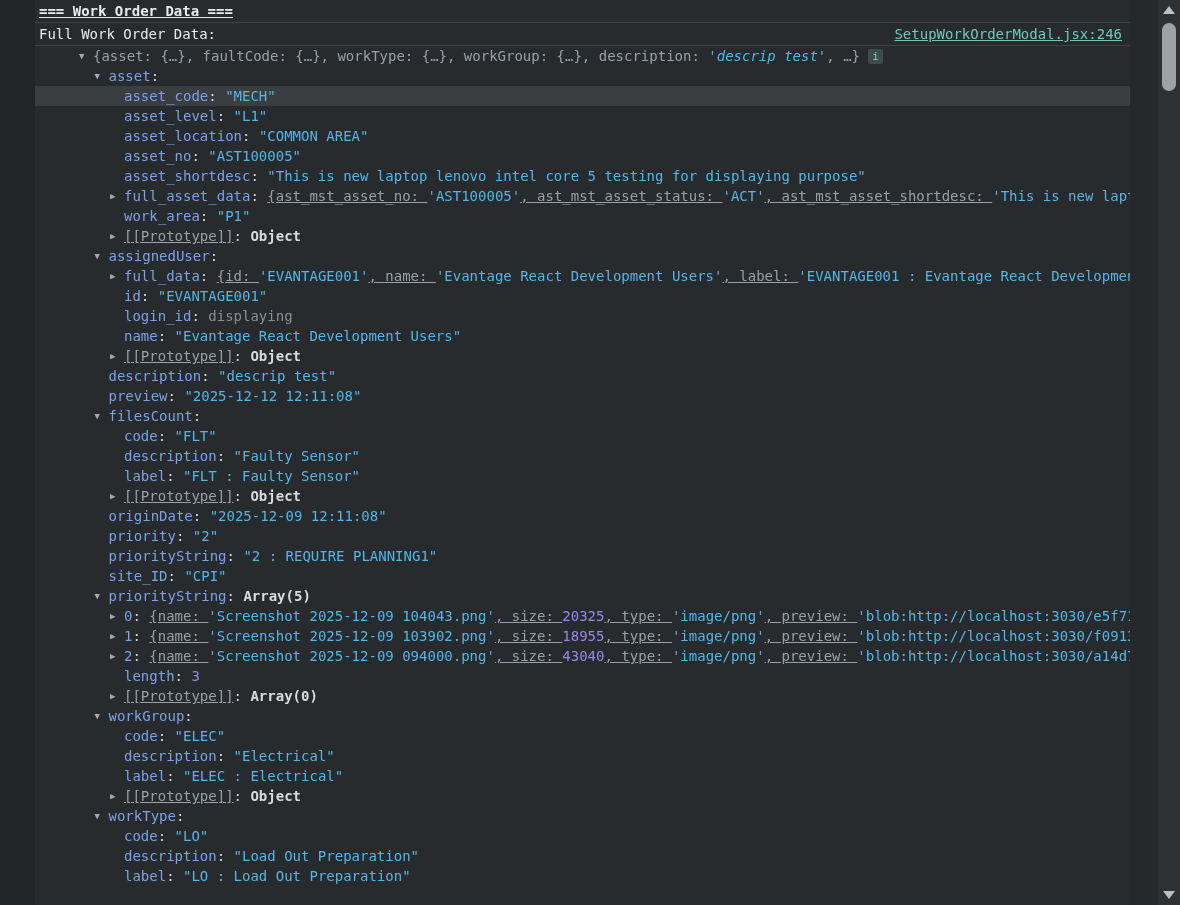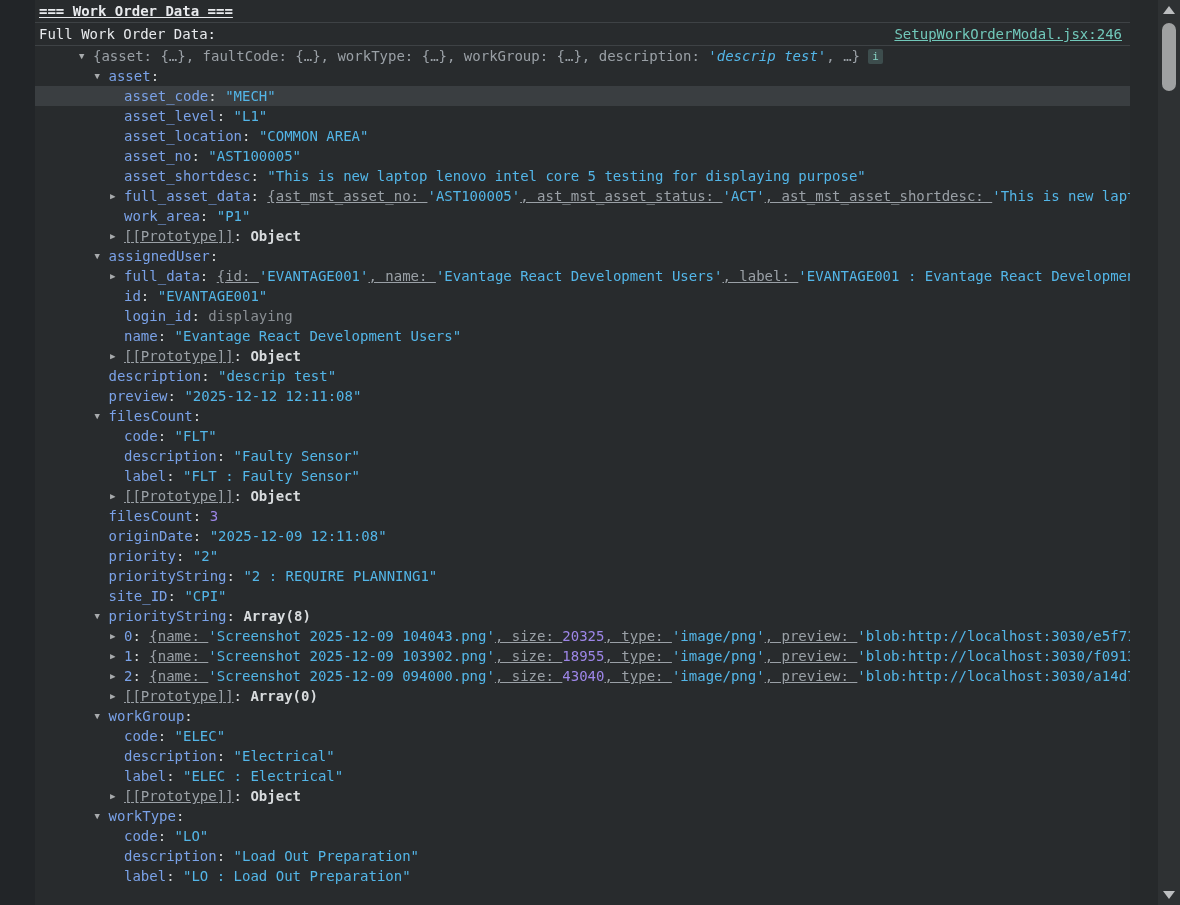--- a/index.html
+++ b/index.html
@@ -103,29 +103,29 @@
       <div class="trow" style="padding-left: 89px;"><span class="s-k">login_id</span><span class="s-p">: </span><span class="s-u">displaying</span></div>
       <div class="trow" style="padding-left: 89px;"><span class="s-k">name</span><span class="s-p">: </span><span class="s-s">"Evantage React Development Users"</span></div>
       <div class="trow" style="padding-left: 89px;"><span class="exp" style="left: 75px;">▶</span><span class="s-g">[[Prototype]]</span><span class="s-p">: </span><span class="s-w">Object</span></div>
       <div class="trow" style="padding-left: 73.5px;"><span class="s-k">description</span><span class="s-p">: </span><span class="s-s">"descrip test"</span></div>
       <div class="trow" style="padding-left: 73.5px;"><span class="s-k">preview</span><span class="s-p">: </span><span class="s-s">"2025-12-12 12:11:08"</span></div>
       <div class="trow" style="padding-left: 73.5px;"><span class="exp" style="left: 59.5px;">▼</span><span class="s-k">filesCount</span><span class="s-p">:</span></div>
       <div class="trow" style="padding-left: 89px;"><span class="s-k">code</span><span class="s-p">: </span><span class="s-s">"FLT"</span></div>
       <div class="trow" style="padding-left: 89px;"><span class="s-k">description</span><span class="s-p">: </span><span class="s-s">"Faulty Sensor"</span></div>
       <div class="trow" style="padding-left: 89px;"><span class="s-k">label</span><span class="s-p">: </span><span class="s-s">"FLT : Faulty Sensor"</span></div>
       <div class="trow" style="padding-left: 89px;"><span class="exp" style="left: 75px;">▶</span><span class="s-g">[[Prototype]]</span><span class="s-p">: </span><span class="s-w">Object</span></div>
-      <div class="trow" style="padding-left: 73.5px;"><span class="s-k">filesCount</span><span class="s-p">: </span><span class="s-n">3</span></div>
       <div class="trow" style="padding-left: 73.5px;"><span class="s-k">originDate</span><span class="s-p">: </span><span class="s-s">"2025-12-09 12:11:08"</span></div>
       <div class="trow" style="padding-left: 73.5px;"><span class="s-k">priority</span><span class="s-p">: </span><span class="s-s">"2"</span></div>
       <div class="trow" style="padding-left: 73.5px;"><span class="s-k">priorityString</span><span class="s-p">: </span><span class="s-s">"2 : REQUIRE PLANNING1"</span></div>
       <div class="trow" style="padding-left: 73.5px;"><span class="s-k">site_ID</span><span class="s-p">: </span><span class="s-s">"CPI"</span></div>
-      <div class="trow" style="padding-left: 73.5px;"><span class="exp" style="left: 59.5px;">▼</span><span class="s-k">priorityString</span><span class="s-p">: </span><span class="s-w">Array(8)</span></div>
+      <div class="trow" style="padding-left: 73.5px;"><span class="exp" style="left: 59.5px;">▼</span><span class="s-k">priorityString</span><span class="s-p">: </span><span class="s-w">Array(5)</span></div>
       <div class="trow" style="padding-left: 89px;"><span class="exp" style="left: 75px;">▶</span><span class="s-k">0</span><span class="s-p">: </span><span class="s-g">{name: </span><span class="s-s">'Screenshot 2025-12-09 104043.png'</span><span class="s-g">, size: </span><span class="s-n">20325</span><span class="s-g">, type: </span><span class="s-s">'image/png'</span><span class="s-g">, preview: </span><span class="s-s">'blob:http://localhost:3030/e5f71160-0a</span></div>
       <div class="trow" style="padding-left: 89px;"><span class="exp" style="left: 75px;">▶</span><span class="s-k">1</span><span class="s-p">: </span><span class="s-g">{name: </span><span class="s-s">'Screenshot 2025-12-09 103902.png'</span><span class="s-g">, size: </span><span class="s-n">18955</span><span class="s-g">, type: </span><span class="s-s">'image/png'</span><span class="s-g">, preview: </span><span class="s-s">'blob:http://localhost:3030/f0913d47-37</span></div>
       <div class="trow" style="padding-left: 89px;"><span class="exp" style="left: 75px;">▶</span><span class="s-k">2</span><span class="s-p">: </span><span class="s-g">{name: </span><span class="s-s">'Screenshot 2025-12-09 094000.png'</span><span class="s-g">, size: </span><span class="s-n">43040</span><span class="s-g">, type: </span><span class="s-s">'image/png'</span><span class="s-g">, preview: </span><span class="s-s">'blob:http://localhost:3030/a14d7ff0-66</span></div>
+      <div class="trow" style="padding-left: 89px;"><span class="s-k">length</span><span class="s-p">: </span><span class="s-n">3</span></div>
       <div class="trow" style="padding-left: 89px;"><span class="exp" style="left: 75px;">▶</span><span class="s-g">[[Prototype]]</span><span class="s-p">: </span><span class="s-w">Array(0)</span></div>
       <div class="trow" style="padding-left: 73.5px;"><span class="exp" style="left: 59.5px;">▼</span><span class="s-k">workGroup</span><span class="s-p">:</span></div>
       <div class="trow" style="padding-left: 89px;"><span class="s-k">code</span><span class="s-p">: </span><span class="s-s">"ELEC"</span></div>
       <div class="trow" style="padding-left: 89px;"><span class="s-k">description</span><span class="s-p">: </span><span class="s-s">"Electrical"</span></div>
       <div class="trow" style="padding-left: 89px;"><span class="s-k">label</span><span class="s-p">: </span><span class="s-s">"ELEC : Electrical"</span></div>
       <div class="trow" style="padding-left: 89px;"><span class="exp" style="left: 75px;">▶</span><span class="s-g">[[Prototype]]</span><span class="s-p">: </span><span class="s-w">Object</span></div>
       <div class="trow" style="padding-left: 73.5px;"><span class="exp" style="left: 59.5px;">▼</span><span class="s-k">workType</span><span class="s-p">:</span></div>
       <div class="trow" style="padding-left: 89px;"><span class="s-k">code</span><span class="s-p">: </span><span class="s-s">"LO"</span></div>
       <div class="trow" style="padding-left: 89px;"><span class="s-k">description</span><span class="s-p">: </span><span class="s-s">"Load Out Preparation"</span></div>
       <div class="trow" style="padding-left: 89px;"><span class="s-k">label</span><span class="s-p">: </span><span class="s-s">"LO : Load Out Preparation"</span></div>

